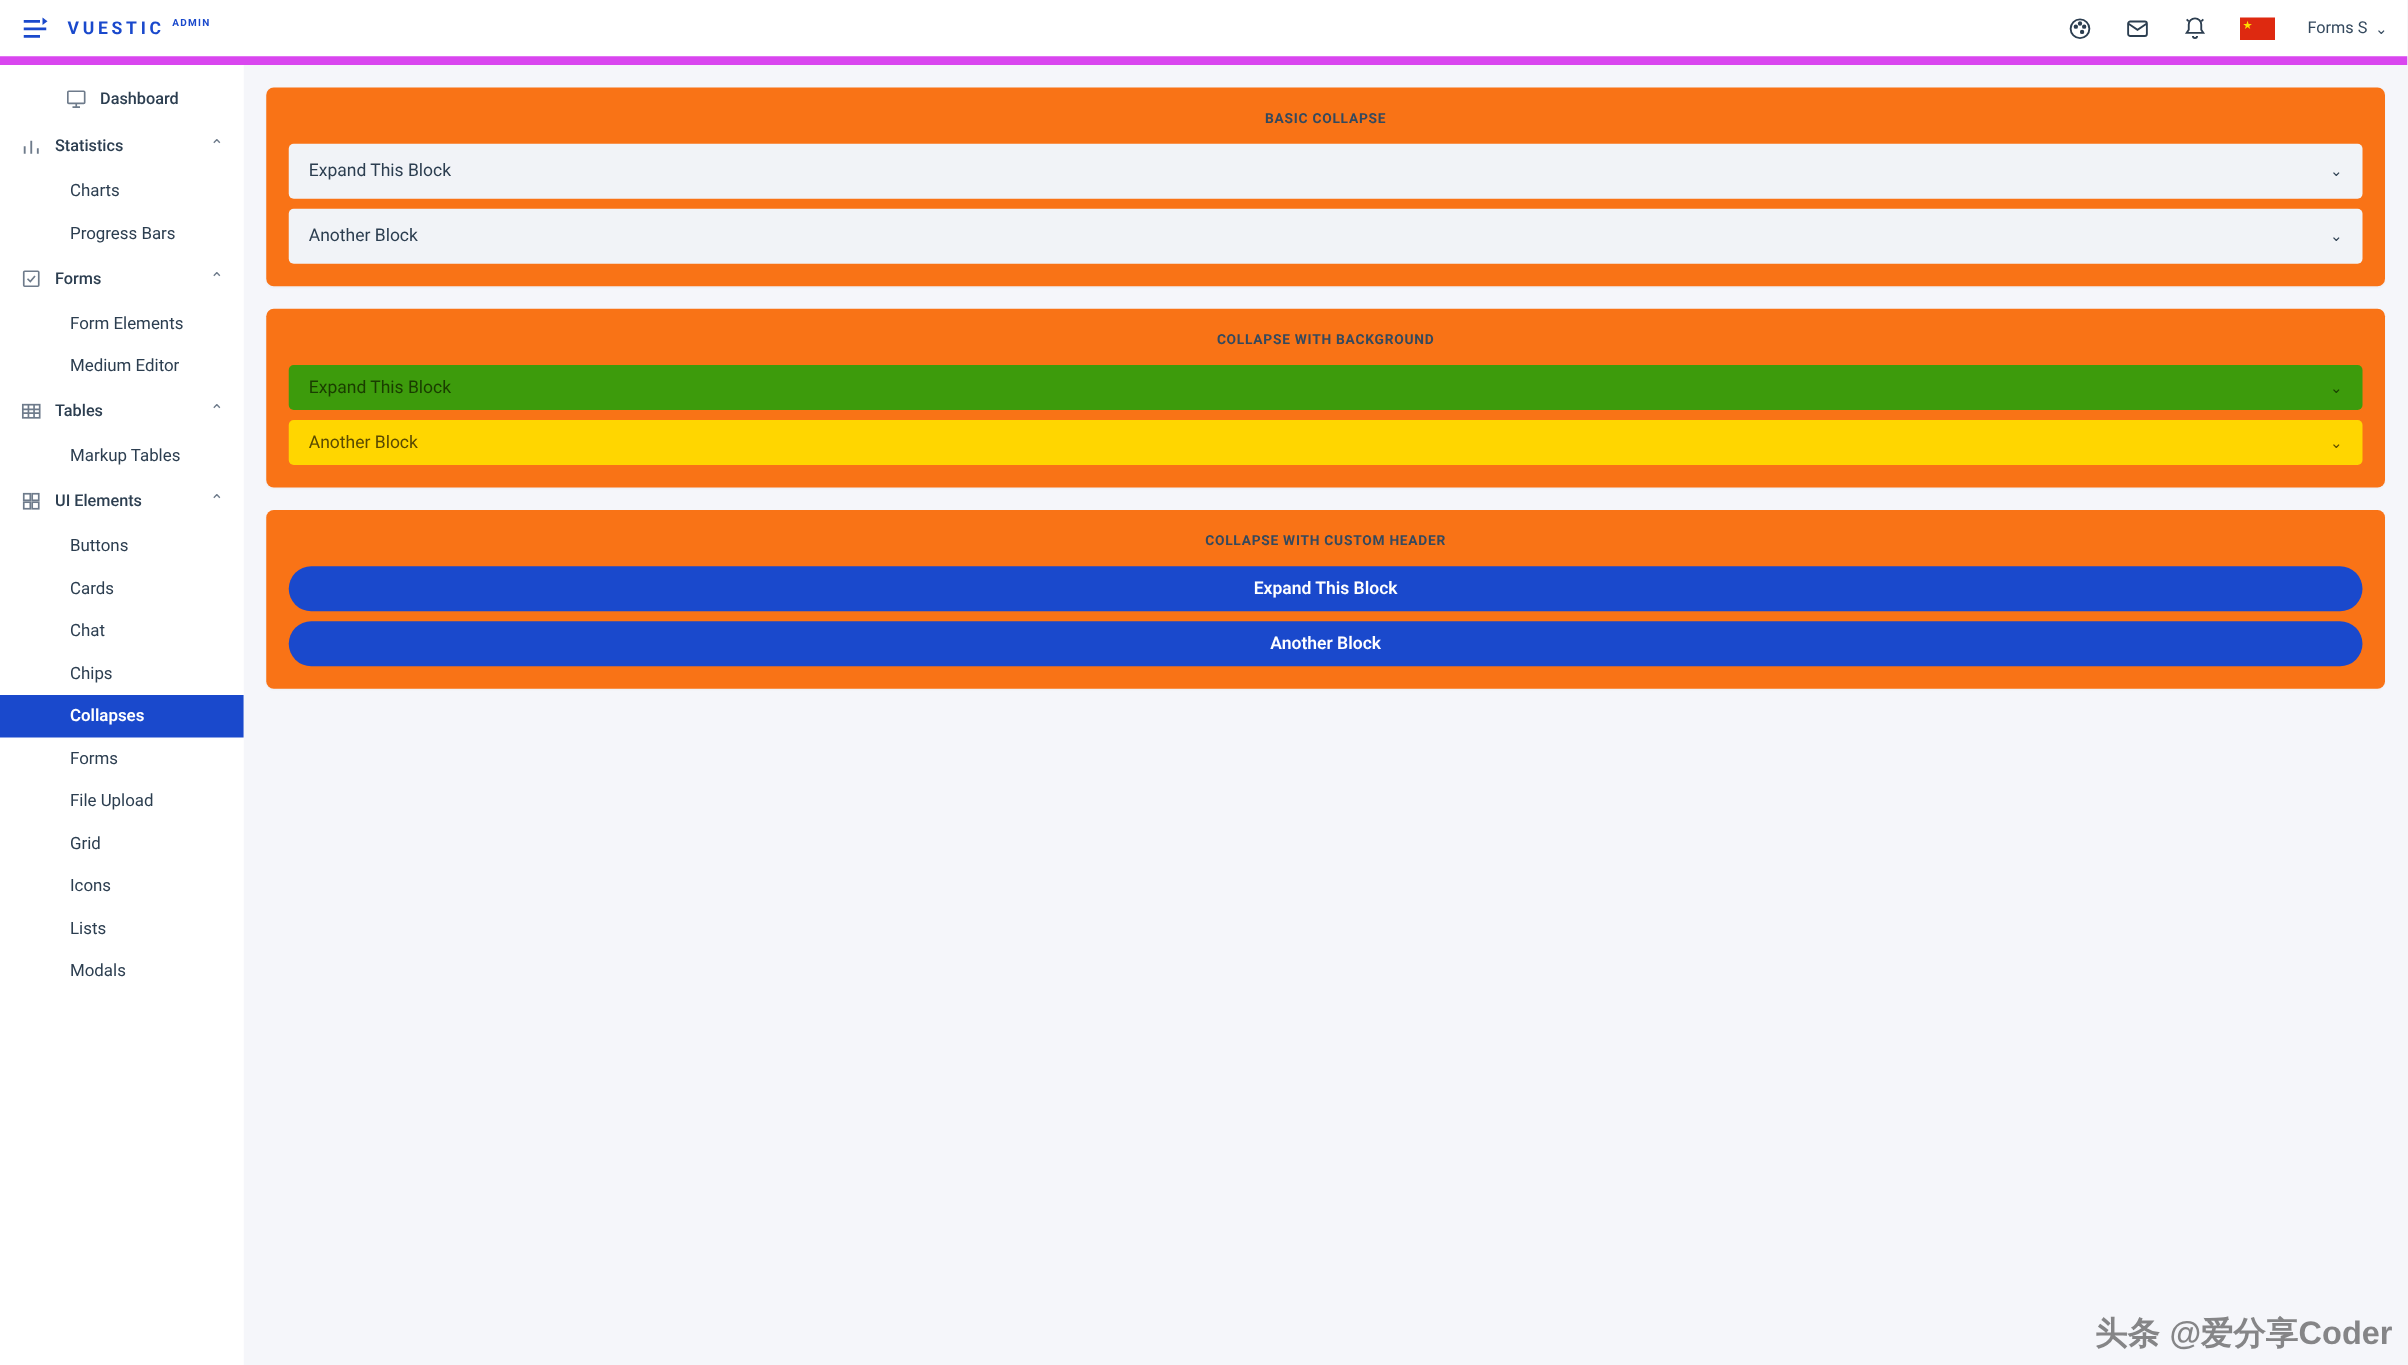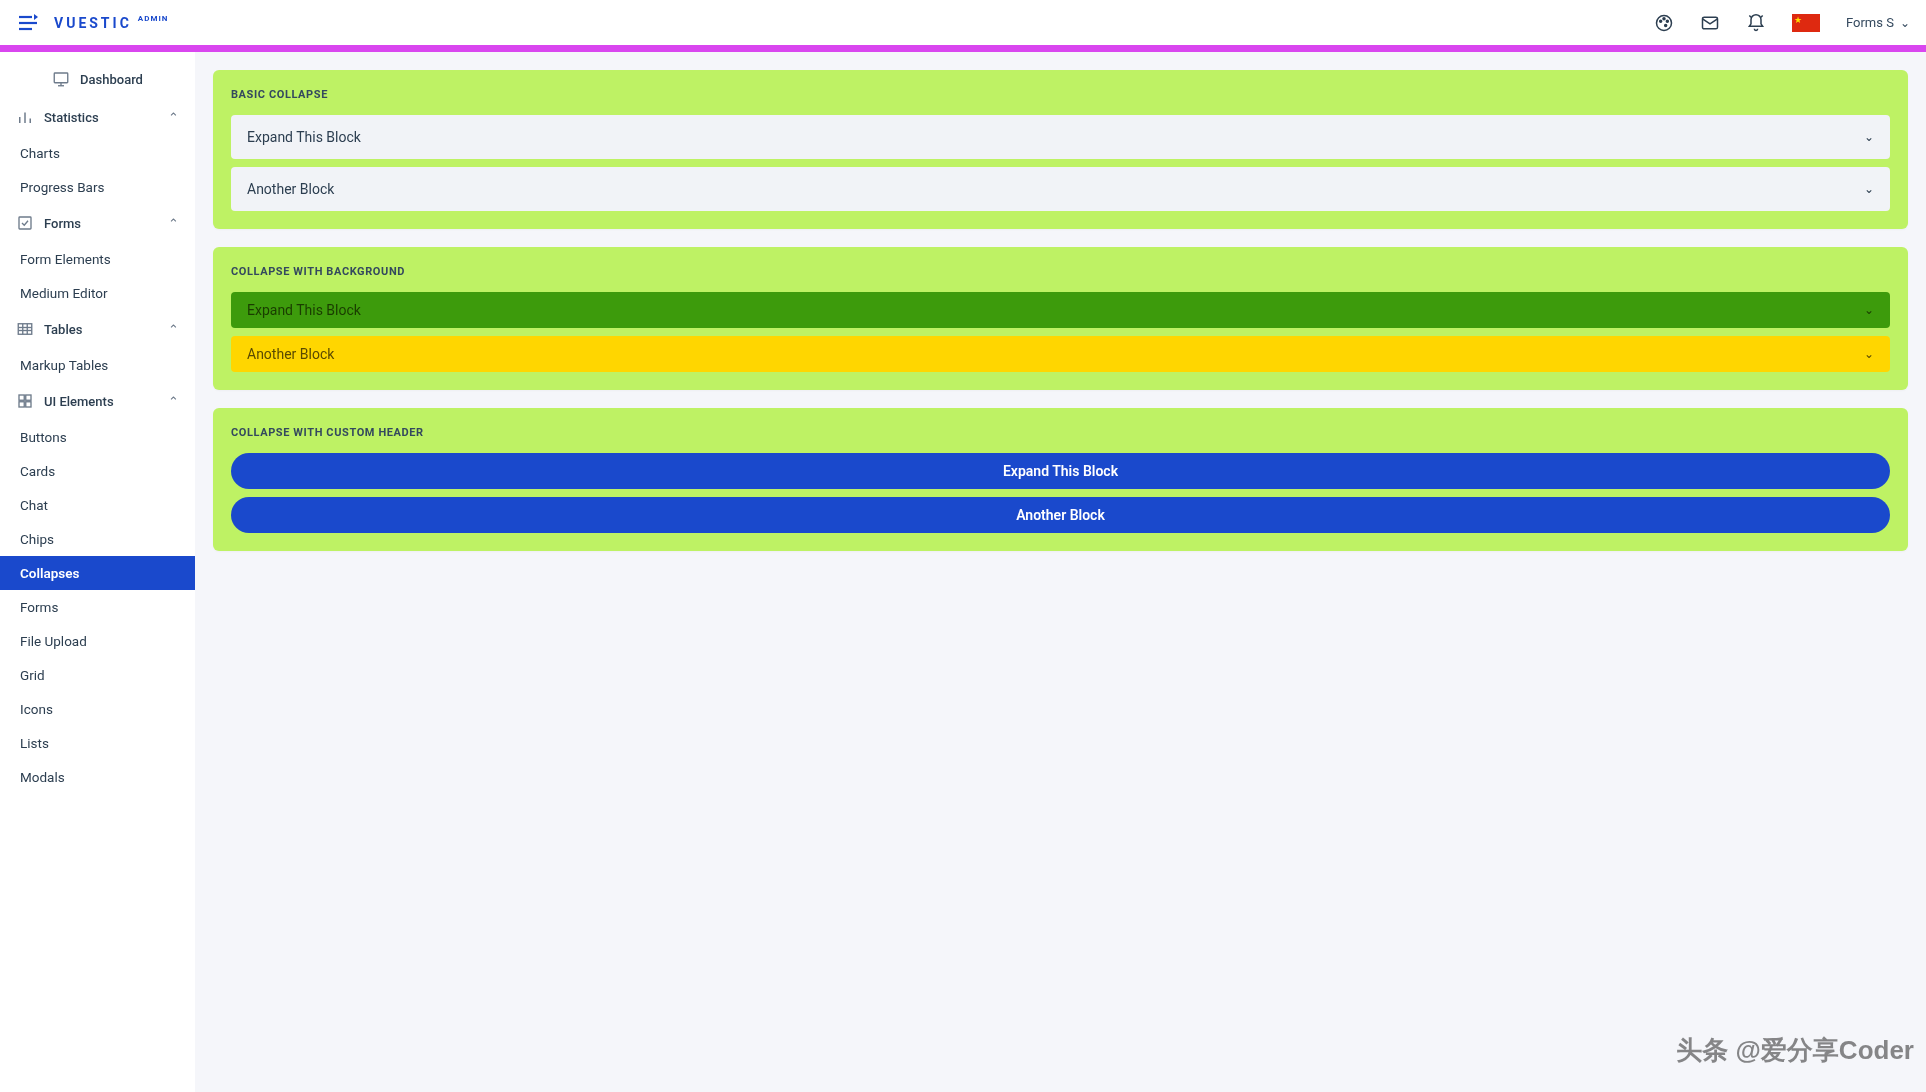--- a/index.html
+++ b/index.html
@@ -14,33 +14,33 @@
 .topbar-icon { width: 20px; height: 20px; color: #2c3e50; cursor: pointer; display:flex; align-items:center; justify-content:center; }
 .flag { width: 28px; height: 18px; background: #de2910; position: relative; }
 .flag::before { content: "★"; position: absolute; color: #ffde00; font-size: 9px; top: 1px; left: 2px; }
 .user { display: flex; align-items: center; gap: 6px; cursor: pointer; font-size: 13px; }
 .body { display: flex; flex: 1; overflow: hidden; }
 .sidebar { width: 195px; background: #fff; overflow-y: auto; padding-top: 8px; }
 .side-item { display: flex; align-items: center; padding: 10px 16px; cursor: pointer; color: #2c3e50; font-size: 13px; justify-content: center; }
 .side-item.top { font-weight: 500; }
 .side-icon { width: 18px; height: 18px; margin-right: 10px; display: flex; align-items:center; justify-content:center; color:#6e7b8b; flex-shrink:0;}
 .side-arrow { margin-left: auto; color:#6e7b8b; }
-.side-sub { padding: 9px 16px 9px 20px; cursor: pointer; font-size: 13.5px; color: #2c3e50; }
+.side-sub { padding: 9px 16px 9px 56px; cursor: pointer; font-size: 13.5px; color: #2c3e50; }
 .side-sub.active { background: #1a49cc; color: #fff; font-weight: 600; }
 .content { flex: 1; overflow-y: auto; padding: 18px; }
-.card { background: #bef264; border-radius: 6px; padding: 18px; margin-bottom: 18px; box-shadow: 0 1px 2px rgba(0,0,0,0.03); }
+.card { background: #f97316; border-radius: 6px; padding: 18px; margin-bottom: 18px; box-shadow: 0 1px 2px rgba(0,0,0,0.03); text-align: center; }
 .card-title { font-size: 11px; font-weight: 700; letter-spacing: 0.6px; margin-bottom: 14px; text-transform: uppercase; }
 .collapse { border-radius: 4px; margin-bottom: 8px; display: flex; align-items: center; justify-content: space-between; cursor: pointer; }
 .collapse:last-child { margin-bottom: 0; }
 .collapse.basic { background: #f1f3f7; padding: 14px 16px; color: #2c3e50; font-size: 14px; }
 .collapse.green { background: #3d9b0c; padding: 10px 16px; color: #1a3d00; font-size: 14px; }
 .collapse.yellow { background: #ffd600; padding: 10px 16px; color: #5a4a00; font-size: 14px; }
 .collapse.pill { background: #1a49cc; color: #fff; padding: 10px 16px; border-radius: 22px; justify-content: center; font-weight: 600; font-size: 14px; }
 .chev { font-size: 12px; }
-.watermark { position: fixed; bottom: 24px; right: 12px; font-size: 26px; font-weight: 700; color: rgba(40,40,40,0.55); pointer-events:none; font-family: "Microsoft YaHei", sans-serif; }
+.watermark { position: fixed; bottom: 8px; right: 12px; font-size: 26px; font-weight: 700; color: rgba(40,40,40,0.55); pointer-events:none; font-family: "Microsoft YaHei", sans-serif; }
 svg { width: 100%; height: 100%; }
 </style>
 </head>
 <body>
 
 <div class="app">
   <div class="topbar">
     <div class="topbar-left">
       <div class="menu-toggle">
         <svg viewBox="0 0 24 24" fill="none" stroke="currentColor" stroke-width="2.2">

